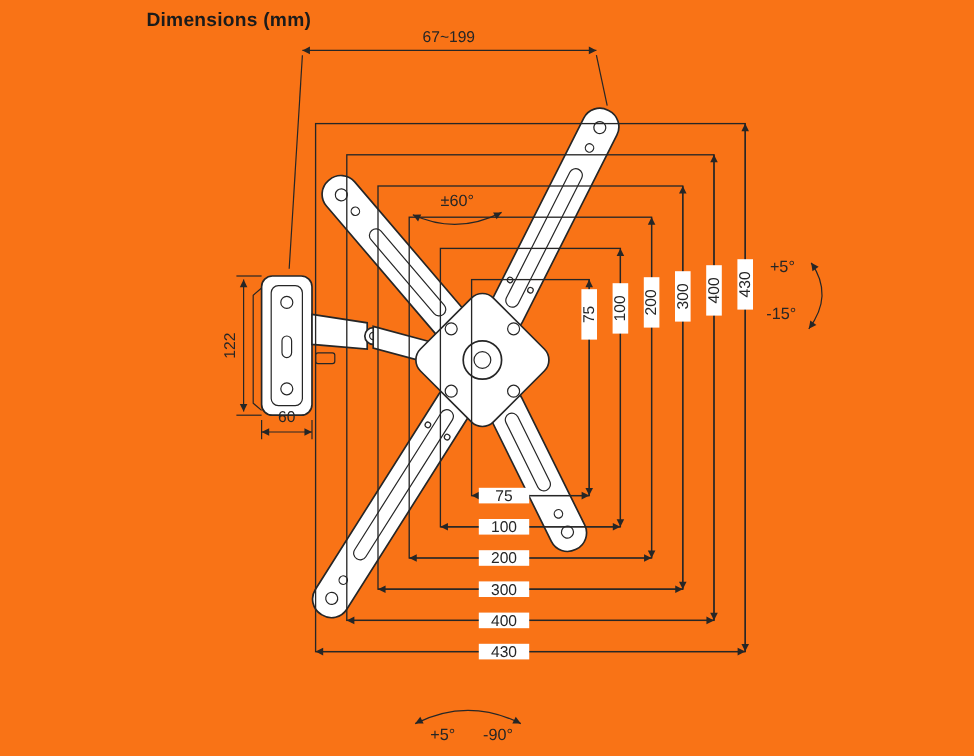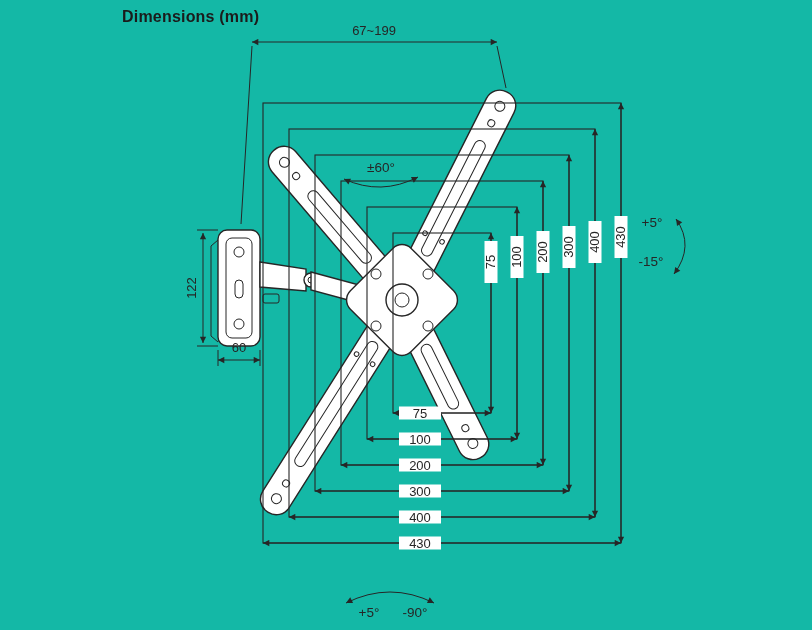--- a/index.html
+++ b/index.html
@@ -1,16 +1,16 @@
 <!DOCTYPE html>
 <html><head>
 <meta charset="utf-8">
 <style>
   html,body{margin:0;padding:0;background:#ffffff;width:812px;height:630px;overflow:hidden}
-  .canvas{width:812px;height:630px;position:relative;background:#14b8a6}
+  .canvas{width:812px;height:630px;position:relative;background:#f97316}
   svg{display:block}
   text{font-family:"Liberation Sans",sans-serif;fill:#262626}
   .title-text{font-size:16px;font-weight:600;fill:#1b1b1b;letter-spacing:.2px}
   .dim-label{font-size:13px}
   .angle-label{font-size:13.5px}
   .ln{fill:none;stroke:#262626;stroke-width:1.1}
   .part{fill:#ffffff;stroke:#262626;stroke-width:1.4}
   .thin{fill:none;stroke:#262626;stroke-width:1}
   .dim{fill:none;stroke:#262626;stroke-width:1}
   .gap{fill:#ffffff;stroke:none}

